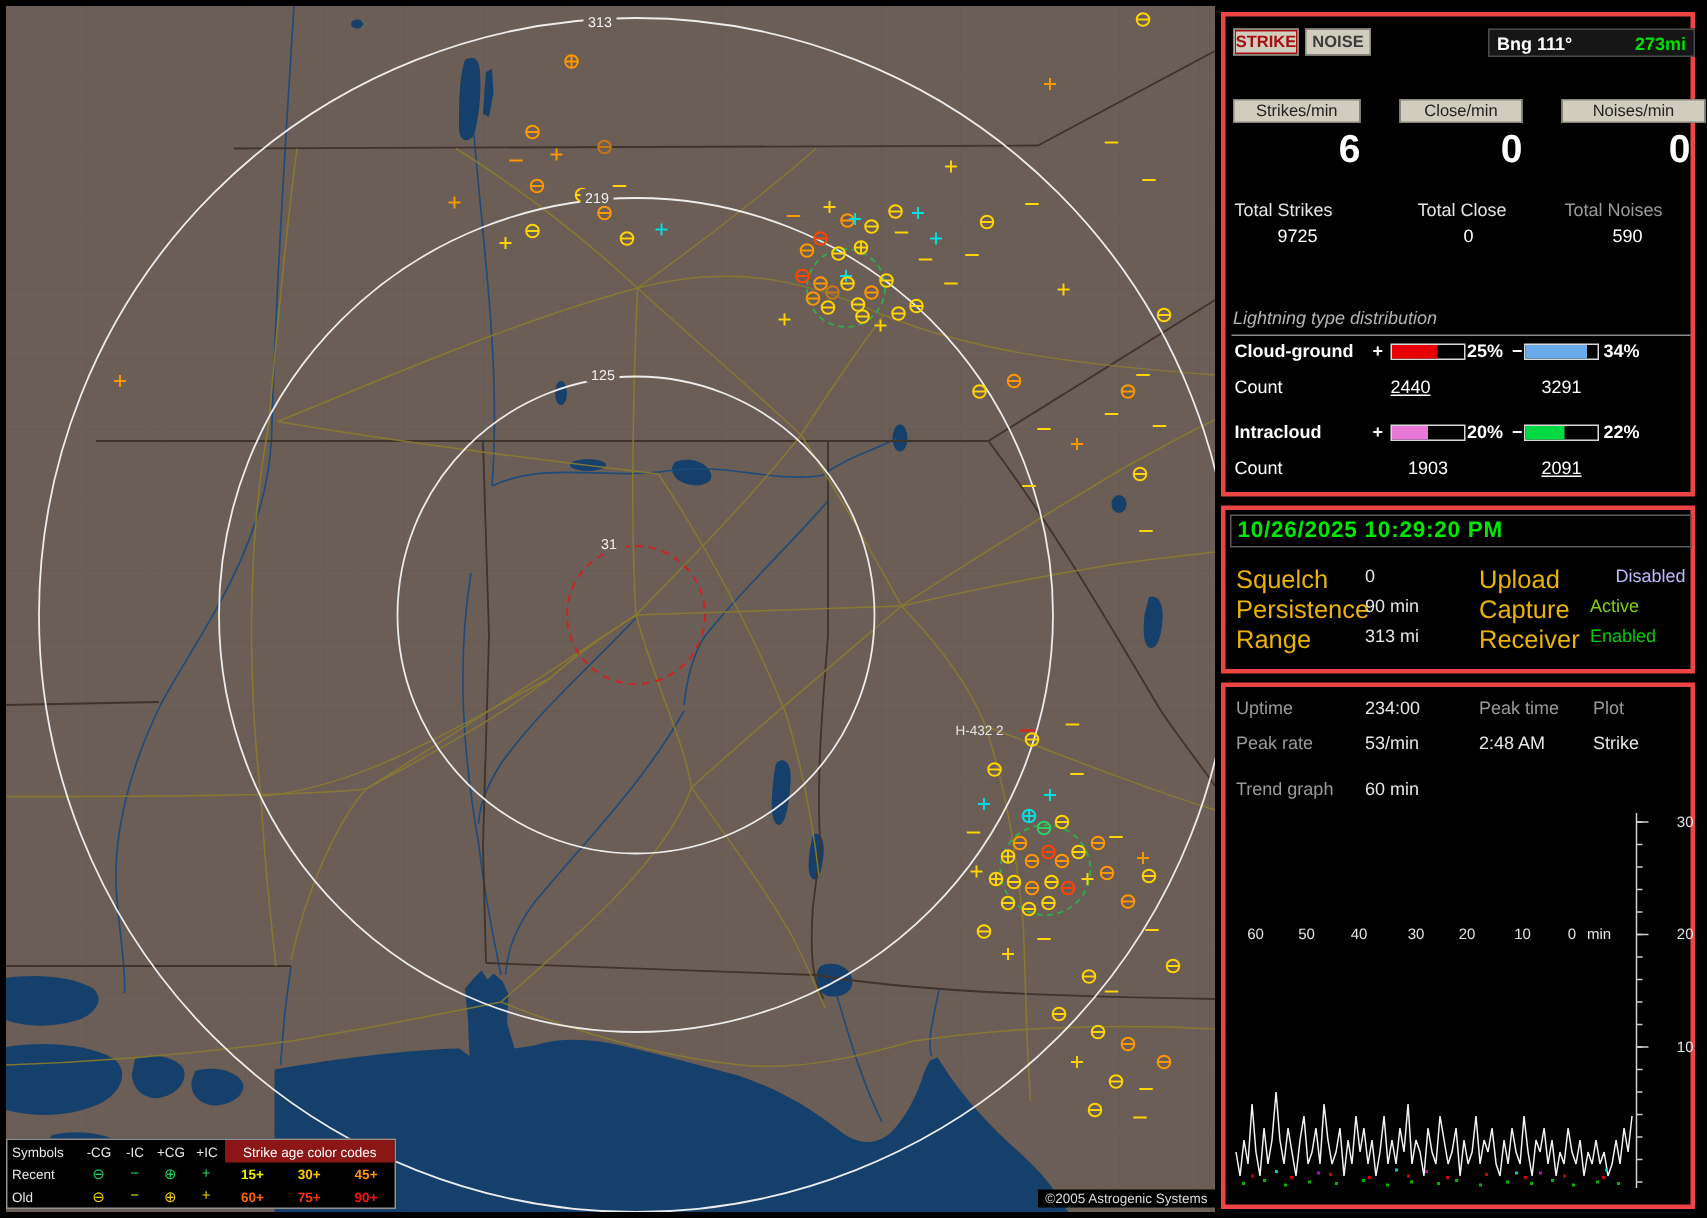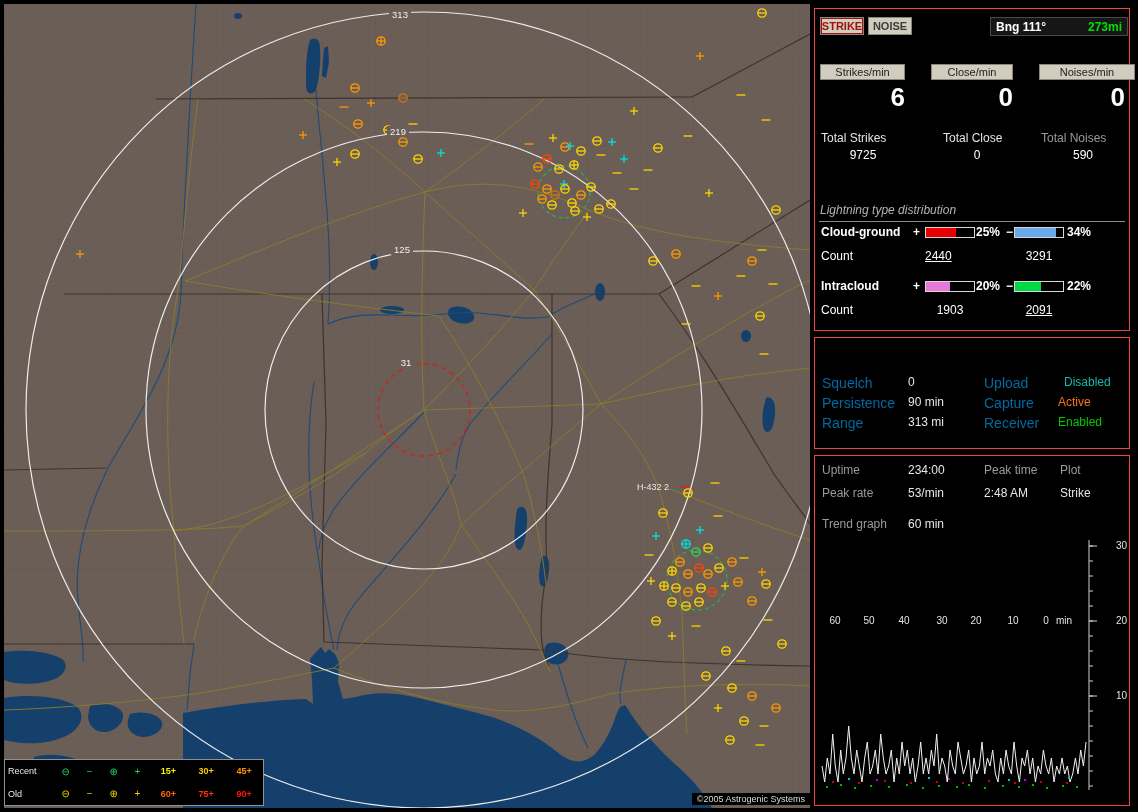--- a/index.html
+++ b/index.html
@@ -18,21 +18,21 @@
   .lcg{width:24px;text-align:center;font-size:10px;}
   .lage-h{flex:1;background:#8c1616;text-align:center;color:#fff;height:100%;
           display:flex;align-items:center;justify-content:center;}
   .lage{width:38px;text-align:center;font-weight:bold;}
   .copyright{right:0;bottom:3px;background:#000;color:#dcdcdc;font-size:9px;
              padding:1px 5px;}
 
   
   .sidebar{left:814px;top:6px;width:318px;height:800px;}
   .panel{position:absolute;left:0;width:316px;background:#000;
-         border:1px solid #ef4444;box-sizing:border-box;}
+         border:3px solid #ef4444;box-sizing:border-box;}
   .p1{top:2px;height:323px;}
   .p2{top:331px;height:112px;}
   .p3{top:449px;height:351px;}
 
   .btn{background:#d0ccbe;border:1px solid #8a867e;font-size:11px;font-weight:bold;
        text-align:center;box-sizing:border-box;cursor:pointer;}
   .btn-strike{color:#a50f0f;box-shadow:inset 0 0 0 1px #a50f0f;}
   .btn-noise{color:#3c3c3c;}
   .bearing{background:#161616;border:1px solid #4a4a4a;color:#fff;font-weight:bold;
            font-size:12px;display:flex;justify-content:space-between;align-items:center;
@@ -47,21 +47,21 @@
   .dist-title{color:#b4b4b4;font-size:12px;}
   .hline{border-top:1px solid #8a8a8a;height:0;}
   .dname{color:#fff;font-weight:bold;font-size:12px;}
   .sign{color:#fff;font-size:12px;font-weight:bold;}
   .bar{height:11px;border:1px solid #d8d8d8;background:#000;box-sizing:border-box;}
   .bar i{display:block;height:100%;}
   .pct{color:#fff;font-weight:bold;font-size:12px;}
   .cnt{color:#fff;font-size:12px;}
   .clock{border:1px solid #5c5c5c;color:#00e800;font-weight:bold;font-size:15px;
          line-height:20px;padding-left:4px;letter-spacing:0.5px;box-sizing:border-box;}
-  .lbl{font-size:14px;color:#0369a1;}
+  .lbl{font-size:17px;color:#eab308;}
   .glbl{font-size:12px;color:#9a9a9a;}
   .val{font-size:12px;color:#e6e6e6;}
 </style>
 </head>
 <body>
 
 <div class="abs map">
   <svg id="map-svg" width="806" height="804" viewBox="0 0 806 804">
     <defs>
       <pattern id="cgrid" width="53" height="47" patternUnits="userSpaceOnUse">
@@ -613,20 +613,28 @@
       </g>
     <g id="map-labels">
         <text x="633" y="486" fill="#e6e6e6" font-size="9">H-432 2</text>
         <line x1="676" y1="483" x2="686" y2="483" stroke="#e02020" stroke-width="1.5"></line>
       </g>
   </svg>
 
   
   <div class="abs legend">
     <div class="leg-row">
+      <span class="lc1">Symbols</span>
+      <span class="lcg" style="font-size:9px">-CG</span>
+      <span class="lcg" style="font-size:9px">-IC</span>
+      <span class="lcg" style="font-size:9px">+CG</span>
+      <span class="lcg" style="font-size:9px">+IC</span>
+      <span class="lage-h">Strike age color codes</span>
+    </div>
+    <div class="leg-row">
       <span class="lc1">Recent</span>
       <span class="lcg" style="color: rgb(32, 208, 96);">⊖</span>
       <span class="lcg" style="color: rgb(32, 208, 96);">−</span>
       <span class="lcg" style="color: rgb(32, 208, 96);">⊕</span>
       <span class="lcg" style="color: rgb(32, 208, 96);">+</span>
       <span class="lage" style="color: rgb(240, 240, 0);">15+</span>
       <span class="lage" style="color: rgb(255, 200, 0);">30+</span>
       <span class="lage" style="color: rgb(255, 150, 0);">45+</span>
     </div>
     <div class="leg-row">
@@ -697,30 +705,31 @@
     <div class="abs bar" style="left:199px;top:272px;width:50px;">
       <i style="background-color: rgb(0, 216, 68); width: 55%;"></i>
     </div>
     <div class="abs pct" style="left:252px;top:270px;">22%</div>
     <div class="abs cnt" style="left:6px;top:294px;">Count</div>
     <div class="abs cnt" style="left:110px;top:294px;width:50px;text-align:center;">1903</div>
     <div class="abs cnt" style="left:199px;top:294px;width:50px;text-align:center;text-decoration:underline;">2091</div>
   </div>
 
   <div class="panel p2">
+    <div class="abs clock" style="left:3px;top:3px;width:308px;height:22px;">10/26/2025 10:29:20 PM</div>
 
     <div class="abs lbl" style="left:7px;top:37px;">Squelch</div>
     <div class="abs val" style="left:93px;top:37px;">0</div>
     <div class="abs lbl" style="left:169px;top:37px;">Upload</div>
-    <div class="abs val" style="left: 249px; top: 37px; color: #14b8a6;">Disabled</div>
+    <div class="abs val" style="left: 260px; top: 37px; color: #c4b5fd;">Disabled</div>
 
     <div class="abs lbl" style="left:7px;top:57px;">Persistence</div>
     <div class="abs val" style="left:93px;top:57px;">90 min</div>
     <div class="abs lbl" style="left:169px;top:57px;">Capture</div>
-    <div class="abs val" style="left: 243px; top: 57px; color: #f97316;">Active</div>
+    <div class="abs val" style="left: 243px; top: 57px; color: #84cc16;">Active</div>
 
     <div class="abs lbl" style="left:7px;top:77px;">Range</div>
     <div class="abs val" style="left:93px;top:77px;">313 mi</div>
     <div class="abs lbl" style="left:169px;top:77px;">Receiver</div>
     <div class="abs val" style="left: 243px; top: 77px; color: rgb(0, 204, 0);">Enabled</div>
   </div>
 
   <div class="panel p3">
     <div class="abs glbl" style="left:7px;top:7px;">Uptime</div>
     <div class="abs val" style="left:93px;top:7px;">234:00</div>

